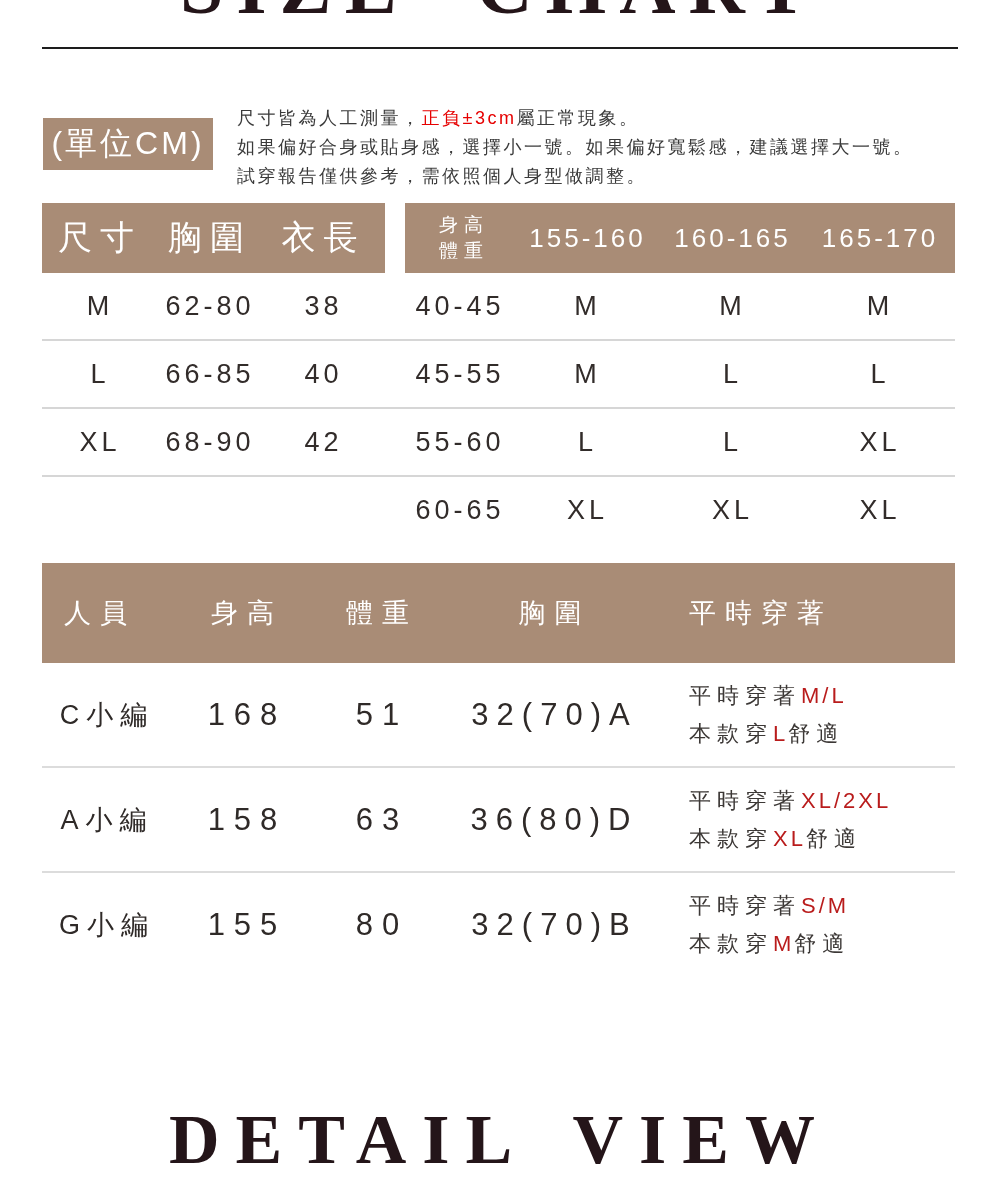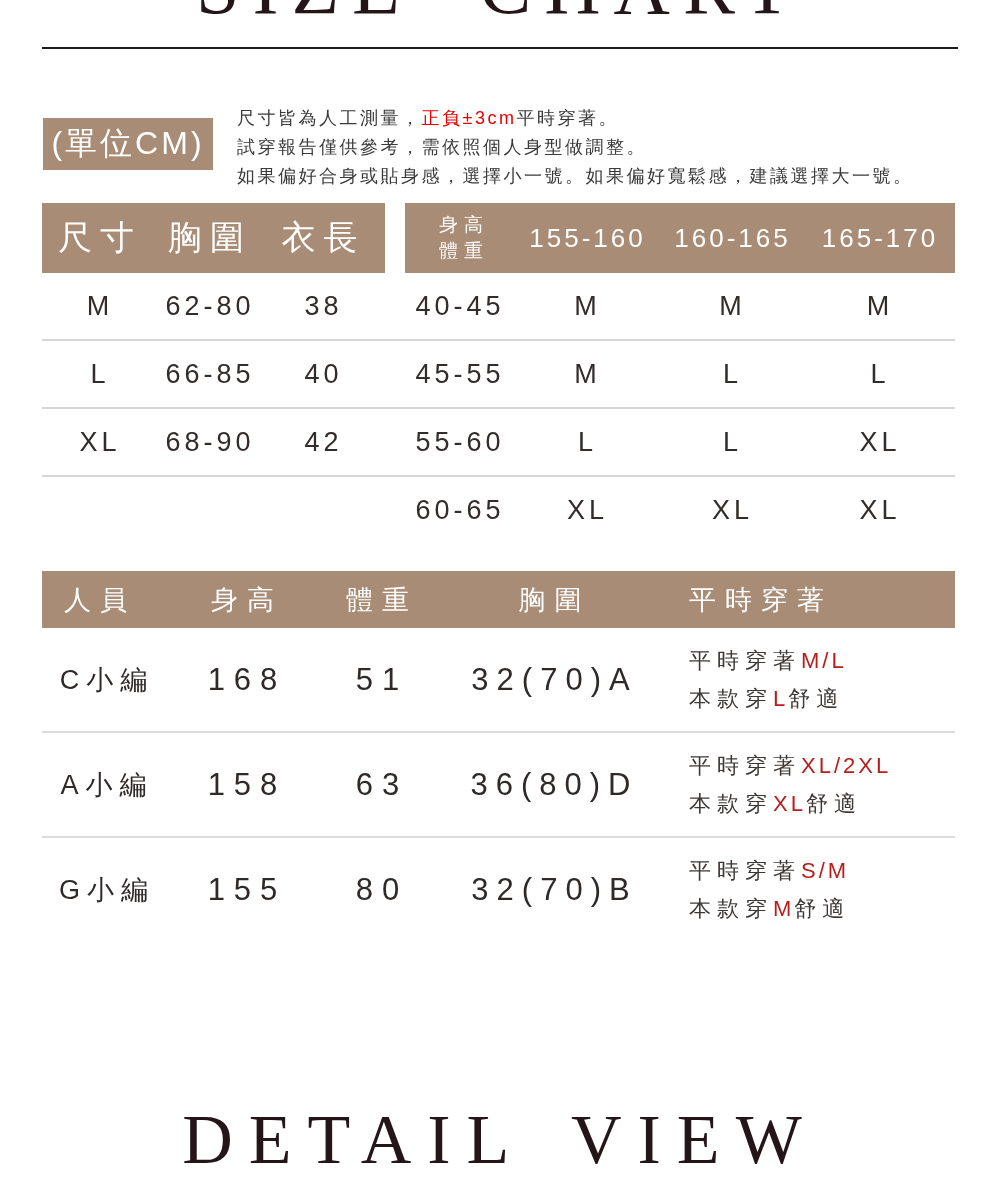--- a/index.html
+++ b/index.html
@@ -3,21 +3,21 @@
 <meta charset="utf-8">
 <style>
   html,body{margin:0;padding:0;background:#ffffff;}
   .page{
     position:relative;width:1000px;height:1200px;background:#ffffff;
     overflow:hidden;font-family:"Liberation Sans",sans-serif;color:#3a3a3a;
   }
   
   .big-title{
     position:absolute;width:100%;text-align:center;
-    font-family:"Liberation Serif",serif;font-weight:400;color:#241519;
+    font-family:"Liberation Serif",serif;font-weight:700;color:#241519;
     white-space:nowrap;line-height:1;
   }
   .title-top{top:-52px;font-size:78px;letter-spacing:13px;word-spacing:34px;}
   .title-bottom{top:1105px;font-size:70px;letter-spacing:16px;word-spacing:16px;}
   .top-rule{position:absolute;top:47px;left:42px;width:916px;height:2px;background:#1d1d1d;}
   
   .unit-box{
     position:absolute;left:43px;top:118px;width:170px;height:52px;
     background:#a98c76;color:#ffffff;display:flex;align-items:center;justify-content:center;
     font-size:32px;letter-spacing:3px;
@@ -35,23 +35,23 @@
   .block-right .hcol{text-align:center;font-size:26px;letter-spacing:3px;}
   .st-row{
     display:grid;grid-template-columns:116px 104px 123px 20px 110px 145px 145px 150px;
     height:66px;align-items:center;color:#322c2a;font-size:27px;letter-spacing:4px;
   }
   .st-row span{text-align:center;}
   .st-sep{border-bottom:2px solid #d6d6d6;}
   
   .model-table{position:absolute;left:42px;top:563px;width:913px;}
   .mt-header{
-    height:57px;background:#a98c76;color:#fff;
+    height:100px;background:#a98c76;color:#fff;
     display:grid;grid-template-columns:130px 150px 120px 225px 288px;align-items:center;
-    font-size:27px;letter-spacing:9px;margin-top:8px;
+    font-size:27px;letter-spacing:9px;
   }
   .mt-header span{text-align:center;}
   .mt-header .left{text-align:left;padding-left:22px;}
   .mt-row{
     display:grid;grid-template-columns:130px 150px 120px 225px 288px;
     height:103px;align-items:center;color:#2f2a28;
   }
   .mt-row .cell{text-align:center;font-size:31px;letter-spacing:9px;}
   .mt-row .cell-name{font-size:27px;letter-spacing:7px;}
   .mt-row .cell-bust{letter-spacing:8px;}
@@ -68,23 +68,23 @@
 <div class="page">
 
   <div class="big-title title-top">SIZE CHART</div>
   <div class="top-rule"></div>
 
   <div class="unit-box">
     <span>(單位CM)</span>
   </div>
 
   <div class="notes">
-    <div><span>尺寸皆為人工測量，</span><span class="note-red">正負±3cm</span><span>平時穿著。</span></div>
+    <div><span>尺寸皆為人工測量，</span><span class="note-red">正負±3cm</span><span>屬正常現象。</span></div>
+    <div>如果偏好合身或貼身感，選擇小一號。如果偏好寬鬆感，建議選擇大一號。</div>
     <div>試穿報告僅供參考，需依照個人身型做調整。</div>
-    <div>如果偏好合身或貼身感，選擇小一號。如果偏好寬鬆感，建議選擇大一號。</div>
   </div>
 
   <div class="size-table">
     <div class="st-header">
       <div class="block block-left">
         <span>尺寸</span>
         <span>胸圍</span>
         <span>衣長</span>
       </div>
       <div class="block block-right">

